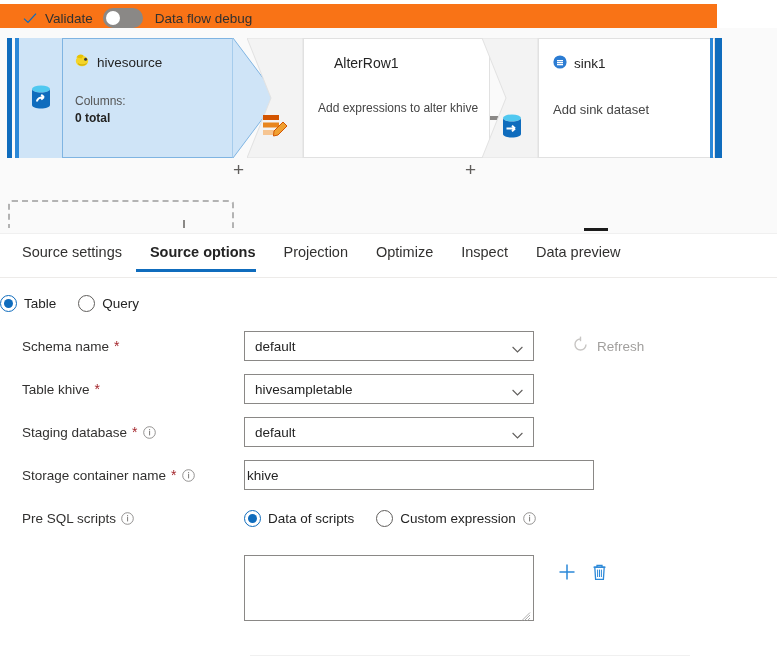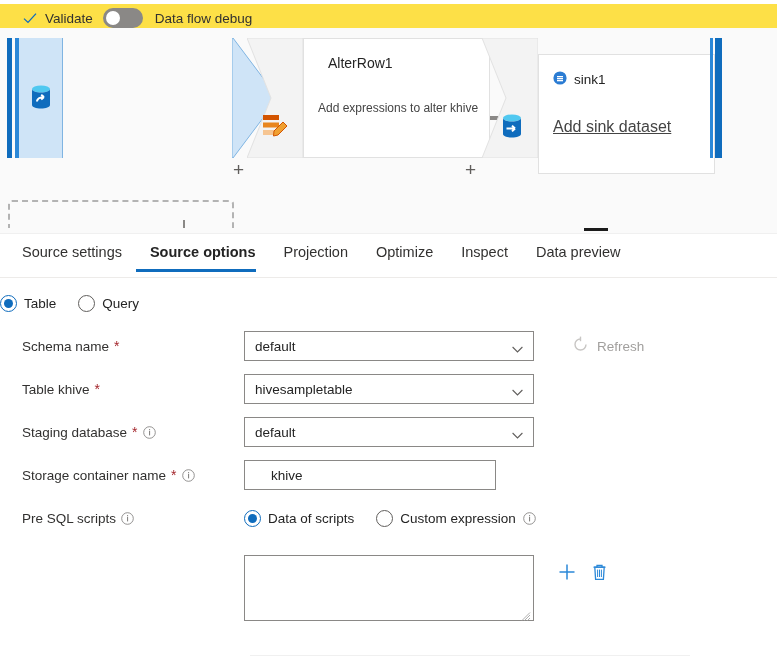--- a/index.html
+++ b/index.html
@@ -7,22 +7,22 @@
     margin: 0; padding: 0;
     width: 777px; height: 661px;
     background: #ffffff;
     font-family: "Liberation Sans", sans-serif;
     color: #323130;
     overflow: hidden;
   }
 
   
   .cmdbar {
-    position: absolute; left: 0; top: 4px; width: 777px; height: 28px;
-    background: #fde047;
+    position: absolute; left: 0; top: 4px; width: 717px; height: 28px;
+    background: #f97316;
     display: flex; align-items: center;
     padding-left: 22px;
   }
   .cmd-item { display: flex; align-items: center; height: 28px; cursor: default; }
   .check-icon { width: 16px; height: 16px; margin-right: 7px; display:block; }
   .cmd-label { font-size: 13.5px; color: #323130; }
 
   .toggle-wrap { display: flex; align-items: center; margin-left: 10px; }
   .toggle {
     width: 40px; height: 20px; border-radius: 10px;
@@ -72,35 +72,35 @@
   
   .node-alter { position:absolute; left:290px; top:10px; width:200px; height:120px; }
   .alter-iconbox {
     position:absolute; left:-43px; top:0; width:56px; height:120px;
     background:#f3f3f3; border:1px solid #e1e1e1; border-right:none;
   }
   .alter-body {
     position:absolute; left:13px; top:0; width:187px; height:120px;
     background:#ffffff; border:1px solid #e1e1e1; border-left:1px solid #e1e1e1;
   }
-  .alter-title { padding:16px 0 0 24px; font-size:14px; color:#242424; }
+  .alter-title { padding:16px 0 0 30px; font-size:14px; color:#242424; }
   .alter-sub { padding:30px 0 0 14px; font-size:12px; color:#444; }
 
   
   .node-sink { position:absolute; left:525px; top:10px; width:190px; height:120px; }
   .sink-iconbox {
     position:absolute; left:-43px; top:0; width:56px; height:120px;
     background:#f3f3f3; border:1px solid #e1e1e1; border-right:none;
   }
   .sink-body {
     position:absolute; left:13px; top:0; width:177px; height:120px;
-    background:#ffffff; border:1px solid #e1e1e1;margin-top:16px;
+    background:#ffffff; border:1px solid #e1e1e1;
   }
   .sink-title { display:flex; align-items:center; gap:7px; padding:16px 0 0 14px; font-size:13.5px; color:#242424; }
-  .sink-sub { padding:30px 8px 0 14px; font-size:16px; color:#444;text-decoration:underline; }
+  .sink-sub { padding:30px 8px 0 14px; font-size:13px; color:#444; }
   .sink-bar1 { position:absolute; left:185px; top:0; width:3px; height:120px; background:#2b88d8; }
   .sink-bar2 { position:absolute; left:190px; top:0; width:7px; height:120px; background:#0f6cbd; }
 
   
   .connector { position:absolute; height:4px; background:#8a8886; }
 
   
   .plus-handle {
     position:absolute; font-size:19px; color:#605e5c; line-height:1;
     cursor:pointer; user-select:none;
@@ -154,22 +154,22 @@
   .info-icon { width:13px; height:13px; display:inline-block; opacity:.75; }
 
   .field-col { width:290px; }
   .ddl {
     width:290px; height:30px; border:1px solid #8a8886; background:#ffffff;
     display:flex; align-items:center; padding:0 10px;
     font-size:13.5px; color:#242424; position:relative; cursor:pointer;
   }
   .ddl .chev { position:absolute; right:10px; top:10px; }
   .txt {
-    width:252px; height:30px; border:1px solid #8a8886; background:#ffffff;
-    display:flex; align-items:center; padding:0 26px;
+    width:350px; height:30px; border:1px solid #8a8886; background:#ffffff;
+    display:flex; align-items:center; padding:0 2px;
     font-size:13.5px; color:#242424;
   }
 
   .radios { display:flex; align-items:center; gap:22px; }
   .radio { display:flex; align-items:center; gap:7px; font-size:13.5px; color:#242424; cursor:pointer; }
   .rb { width:17px; height:17px; border-radius:50%; border:1px solid #605e5c; display:block; position:relative; }
   .rb.on { border:1px solid #0f6cbd; border-width:1px; }
   .rb.on::after {
     content:""; position:absolute; left:3px; top:3px; width:9px; height:9px;
     border-radius:50%; background:#0f6cbd;
@@ -223,20 +223,37 @@
 
   <div class="node-source">
     <div class="src-bar1"></div>
     <div class="src-bar2"></div>
     <div class="src-iconbox">
       <svg width="26" height="30" viewBox="0 0 26 30">
         <ellipse cx="13" cy="6" rx="9" ry="3.6" fill="#50c8f0"></ellipse>
         <path d="M4 6 V22 C4 24 8.2 25.6 13 25.6 C17.8 25.6 22 24 22 22 V6 C22 8 17.8 9.6 13 9.6 C8.2 9.6 4 8 4 6 Z" fill="#0f6cbd"></path>
         <path d="M9 18.5 C9 14.5 16 14 16 14 M16 14 L13.2 11.8 M16 14 L13.2 16.6" fill="none" stroke="#ffffff" stroke-width="2"></path>
       </svg>
+    </div>
+    <div class="src-body">
+      <div class="node-title">
+        <span>
+          <svg width="16" height="15" viewBox="0 0 16 15">
+            <ellipse cx="7" cy="8" rx="6.2" ry="5.2" fill="#f4d42a"></ellipse>
+            <path d="M1.4 4.5 C2.5 1.5 6 0.8 8.6 2.4 L6.6 5.6 Z" fill="#e8c200"></path>
+            <circle cx="10.6" cy="6.2" r="1.5" fill="#3b3b3b"></circle>
+            <path d="M3 10.5 C5 12.6 9 12.4 11.5 10.6" fill="none" stroke="#c9a800" stroke-width="1"></path>
+          </svg>
+        </span>
+        <span>hivesource</span>
+      </div>
+      <div class="node-sub">
+        <div>Columns:</div>
+        <b>0 total</b>
+      </div>
     </div>
 
     <svg class="src-cap" width="49" height="120" viewBox="0 0 49 120">
       <polygon points="0,0 1,0 46,60 1,120 0,120" fill="#cfe4f7" stroke="#7fb4e2" stroke-width="1"></polygon>
     </svg>
     <span class="plus-handle" style="left:226px; top:122px;">+</span>
   </div>
 
   <div class="node-alter">
     <svg class="alter-iconbox" style="border:none; background:transparent;" width="56" height="120" viewBox="0 0 56 120">

